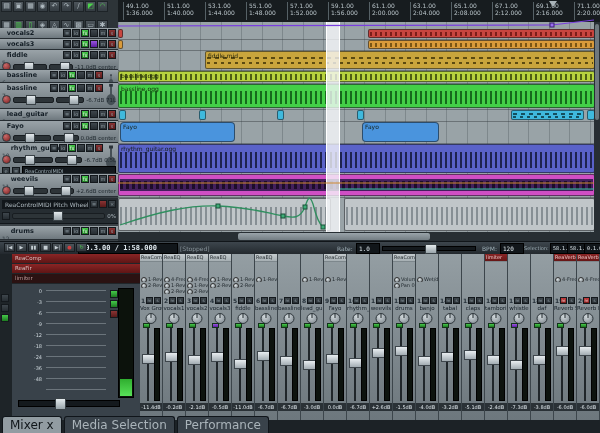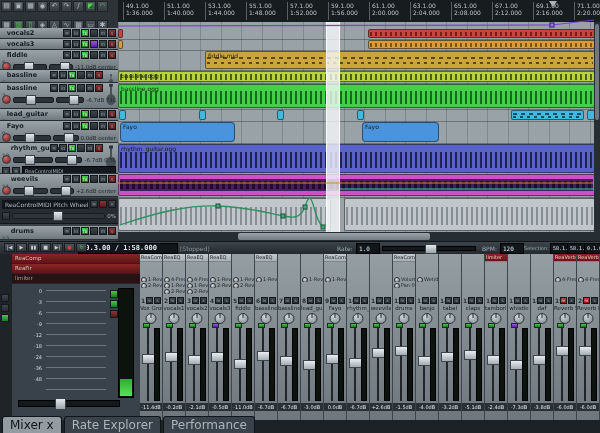--- a/index.html
+++ b/index.html
@@ -960,16 +960,16 @@
             <div class="fhandle" style="top: 20px;"></div>
             <div class="meter"></div>
           </div>
           <div class="readout">-6.0dB</div>
         </div>
       </div>
   </div>
 
   <div id="tabbar" class="abs">
       <div class="tab active">Mixer x</div>
-      <div class="tab">Rate Explorer</div>
+      <div class="tab">Media Selection</div>
       <div class="tab">Performance</div>
     </div>
 </div>
 
 </body></html>

